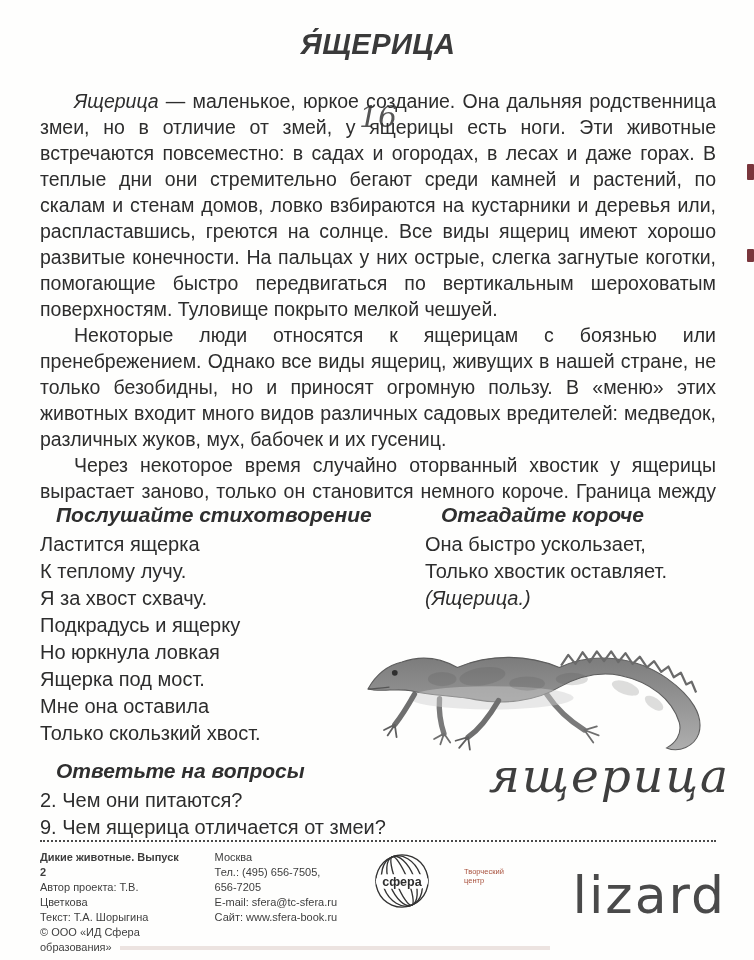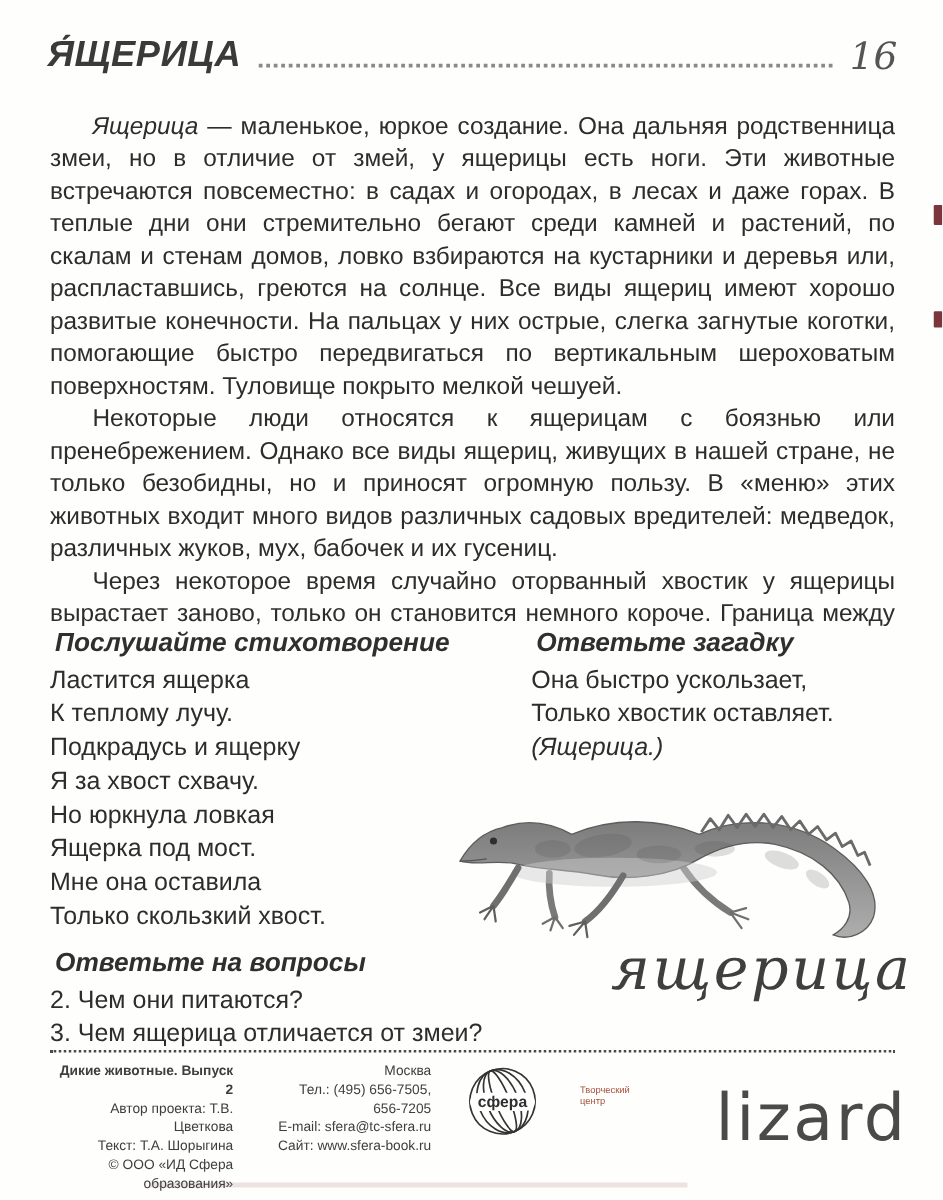--- a/index.html
+++ b/index.html
@@ -1,59 +1,59 @@
 <!DOCTYPE html>
 <html><head>
 <meta charset="utf-8">
 <style>
   html,body{margin:0;padding:0;background:#ffffff;}
   .page{position:relative;width:754px;height:960px;background:#fefefd;overflow:hidden;
         font-family:"Liberation Sans",sans-serif;color:#2d2d2d;}
 
   
-  .hdr{position:absolute;top:28px;left:38px;right:36px;display:flex;align-items:flex-end;gap:14px;}
+  .hdr{position:absolute;top:28px;left:38px;right:36px;display:flex;align-items:center;gap:14px;flex-direction:column;}
   .hdr-title{font-size:29px;font-weight:bold;font-style:italic;color:#3a3a3a;letter-spacing:.5px;white-space:nowrap;}
   .hdr-leader{flex:1;border-bottom:3px dotted #8a8a8a;margin-bottom:7px;}
   .hdr-num{font-family:"DejaVu Serif",serif;font-style:italic;font-size:30px;color:#555;margin-bottom:-2px;}
 
   
   .article{position:absolute;top:88px;left:40px;width:676px;height:414px;overflow:hidden;z-index:1;}
   .article p{margin:0;text-indent:34px;text-align:justify;font-size:19.5px;line-height:26px;color:#2d2d2d;}
   .lead{font-style:italic;}
 
   
   .watermark{position:absolute;top:452px;left:20px;width:714px;text-align:center;z-index:5;
              font-size:46px;font-weight:bold;letter-spacing:5px;font-family:"DejaVu Sans",sans-serif;
              color:rgba(214,210,204,0.42);-webkit-text-stroke:1.5px rgba(184,180,174,0.5);
              pointer-events:none;user-select:none;}
 
   
   .col-left{position:absolute;top:503px;left:40px;width:350px;z-index:2;}
   .col-right{position:absolute;top:503px;left:425px;width:278px;z-index:2;}
-  .sec-head{font-size:21px;font-weight:bold;font-style:italic;color:#2f2f2f;margin:0 0 4px 4px;}
+  .sec-head{font-size:21px;font-weight:bold;font-style:italic;color:#2f2f2f;margin:0 0 4px 16px;}
   .line{font-size:20px;line-height:27px;color:#2d2d2d;}
   .answer{font-size:20px;line-height:27px;font-style:italic;text-align:left;color:#2d2d2d;padding-right:4px;}
   .q-head{margin-top:12px;}
 
   
   .lizard{position:absolute;top:612px;left:343px;z-index:1;}
 
   
   .vocab-ru{position:absolute;top:748px;right:24px;z-index:2;font-family:"DejaVu Serif",serif;
             font-style:italic;font-weight:400;font-size:47px;color:#3f3f3f;letter-spacing:2px;}
   .vocab-en{position:absolute;top:818px;right:28px;z-index:2;font-family:"DejaVu Sans",sans-serif;
             font-size:52px;color:#4a4a4a;letter-spacing:2px;margin-top:47px;}
   .vocab-ipa{position:absolute;top:884px;right:26px;z-index:2;font-family:"DejaVu Serif",serif;
              font-size:33px;color:#333;}
 
   
   .footer{position:absolute;top:840px;left:40px;width:470px;z-index:2;}
   .footer-rule{border-top:2px dotted #4a4a4a;margin-bottom:8px;width:676px;}
   .footer-cols{display:flex;gap:28px;}
-  .fcol{font-size:11px;line-height:15px;color:#3e3e3e;text-align:right;}
+  .fcol{font-size:11px;line-height:15px;color:#3e3e3e;}
   .fcol .b{font-weight:bold;}
   .flogo{display:flex;align-items:flex-start;gap:5px;margin-top:2px;}
   .flogo-tag{font-size:7.5px;line-height:8.5px;color:#a8503c;width:46px;margin-top:16px;margin-left:28px;}
 
   
   .edge-mark{position:absolute;right:0;width:7px;background:#6b2027;opacity:.9;border-radius:1px;z-index:6;}
   .edge-mark.m1{top:164px;height:16px;}
   .edge-mark.m2{top:249px;height:13px;}
   .bottom-smudge{position:absolute;left:120px;top:946px;width:430px;height:4px;background:#ece3e0;z-index:0;}
 </style>
@@ -72,34 +72,34 @@
     <p><span class="lead">Ящерица</span><span> — маленькое, юркое создание. Она дальняя родственница змеи, но в отличие от змей, у ящерицы есть ноги. Эти животные встречаются повсеместно: в садах и огородах, в лесах и даже горах. В теплые дни они стремительно бегают среди камней и растений, по скалам и стенам домов, ловко взбираются на кустарники и деревья или, распластавшись, греются на солнце. Все виды ящериц имеют хорошо развитые конечности. На пальцах у них острые, слегка загнутые коготки, помогающие быстро передвигаться по вертикальным шероховатым поверхностям. Туловище покрыто мелкой чешуей.</span></p>
     <p>Некоторые люди относятся к ящерицам с боязнью или пренебрежением. Однако все виды ящериц, живущих в нашей стране, не только безобидны, но и приносят огромную пользу. В «меню» этих животных входит много видов различных садовых вредителей: медведок, различных жуков, мух, бабочек и их гусениц.</p>
     <p>Через некоторое время случайно оторванный хвостик у ящерицы вырастает заново, только он становится немного короче. Граница между прежним хвостом и заново отросшим часто бывает хорошо заметна.</p>
   </div>
 
 
   <div class="col-left">
     <div class="sec-head">Послушайте стихотворение</div>
     <div class="line">Ластится ящерка</div>
     <div class="line">К теплому лучу.</div>
+    <div class="line">Я за хвост схвачу.</div>
     <div class="line">Подкрадусь и ящерку</div>
-    <div class="line">Я за хвост схвачу.</div>
     <div class="line">Но юркнула ловкая</div>
     <div class="line">Ящерка под мост.</div>
     <div class="line">Мне она оставила</div>
     <div class="line">Только скользкий хвост.</div>
 
     <div class="sec-head q-head">Ответьте на вопросы</div>
     <div class="line">2. Чем они питаются?</div>
-    <div class="line">3. Чем ящерица отличается от змеи?</div>
+    <div class="line">9. Чем ящерица отличается от змеи?</div>
   </div>
 
   <div class="col-right">
-    <div class="sec-head">Ответьте загадку</div>
+    <div class="sec-head">Отгадайте короче</div>
     <div class="line">Она быстро ускользает,</div>
     <div class="line">Только хвостик оставляет.</div>
     <div class="answer">(Ящерица.)</div>
   </div>
 
   <svg class="lizard" width="404" height="152" viewBox="0 0 420 170">
     <defs>
       <linearGradient id="lg" x1="0" y1="0" x2="0" y2="1">
         <stop offset="0" stop-color="#7c7c7c"></stop>
         <stop offset="1" stop-color="#aeaeae"></stop>

